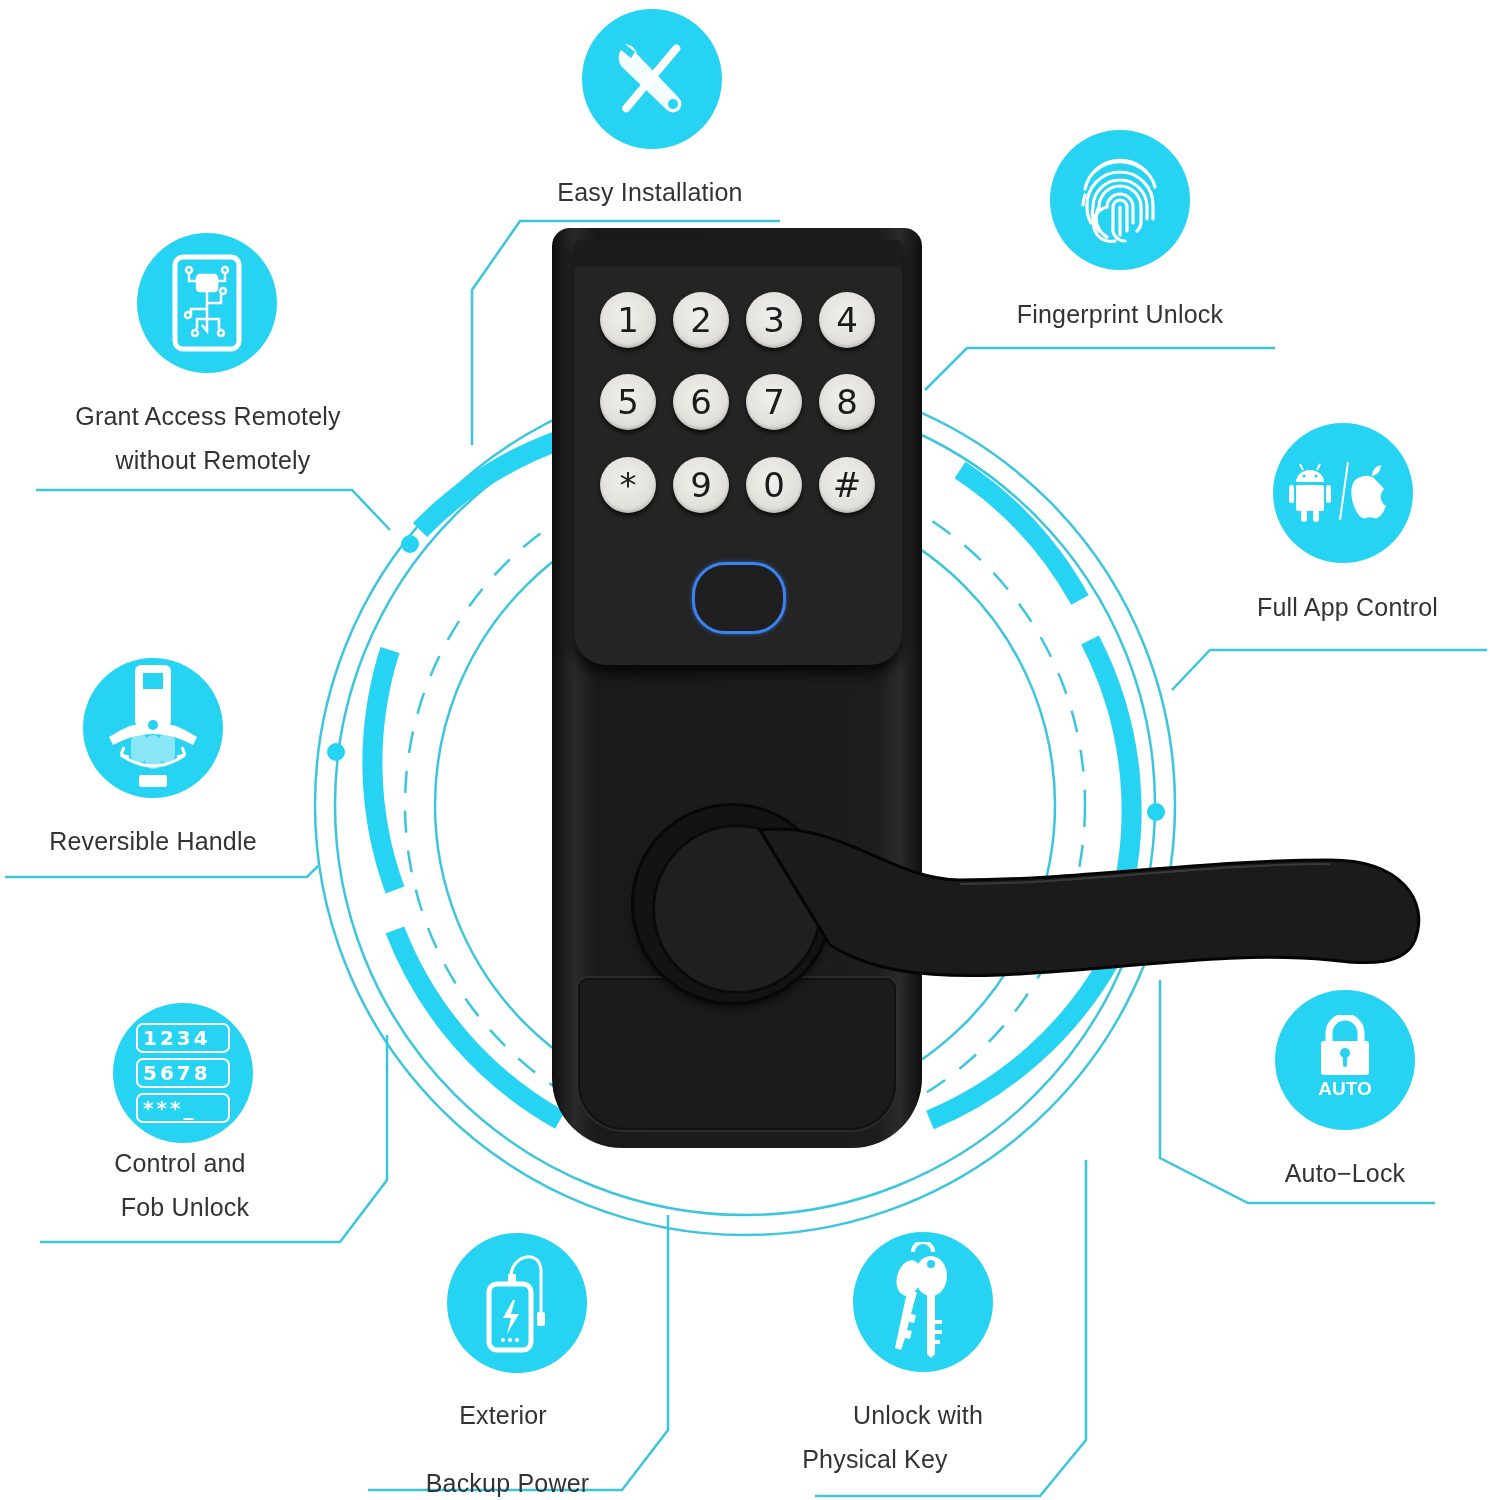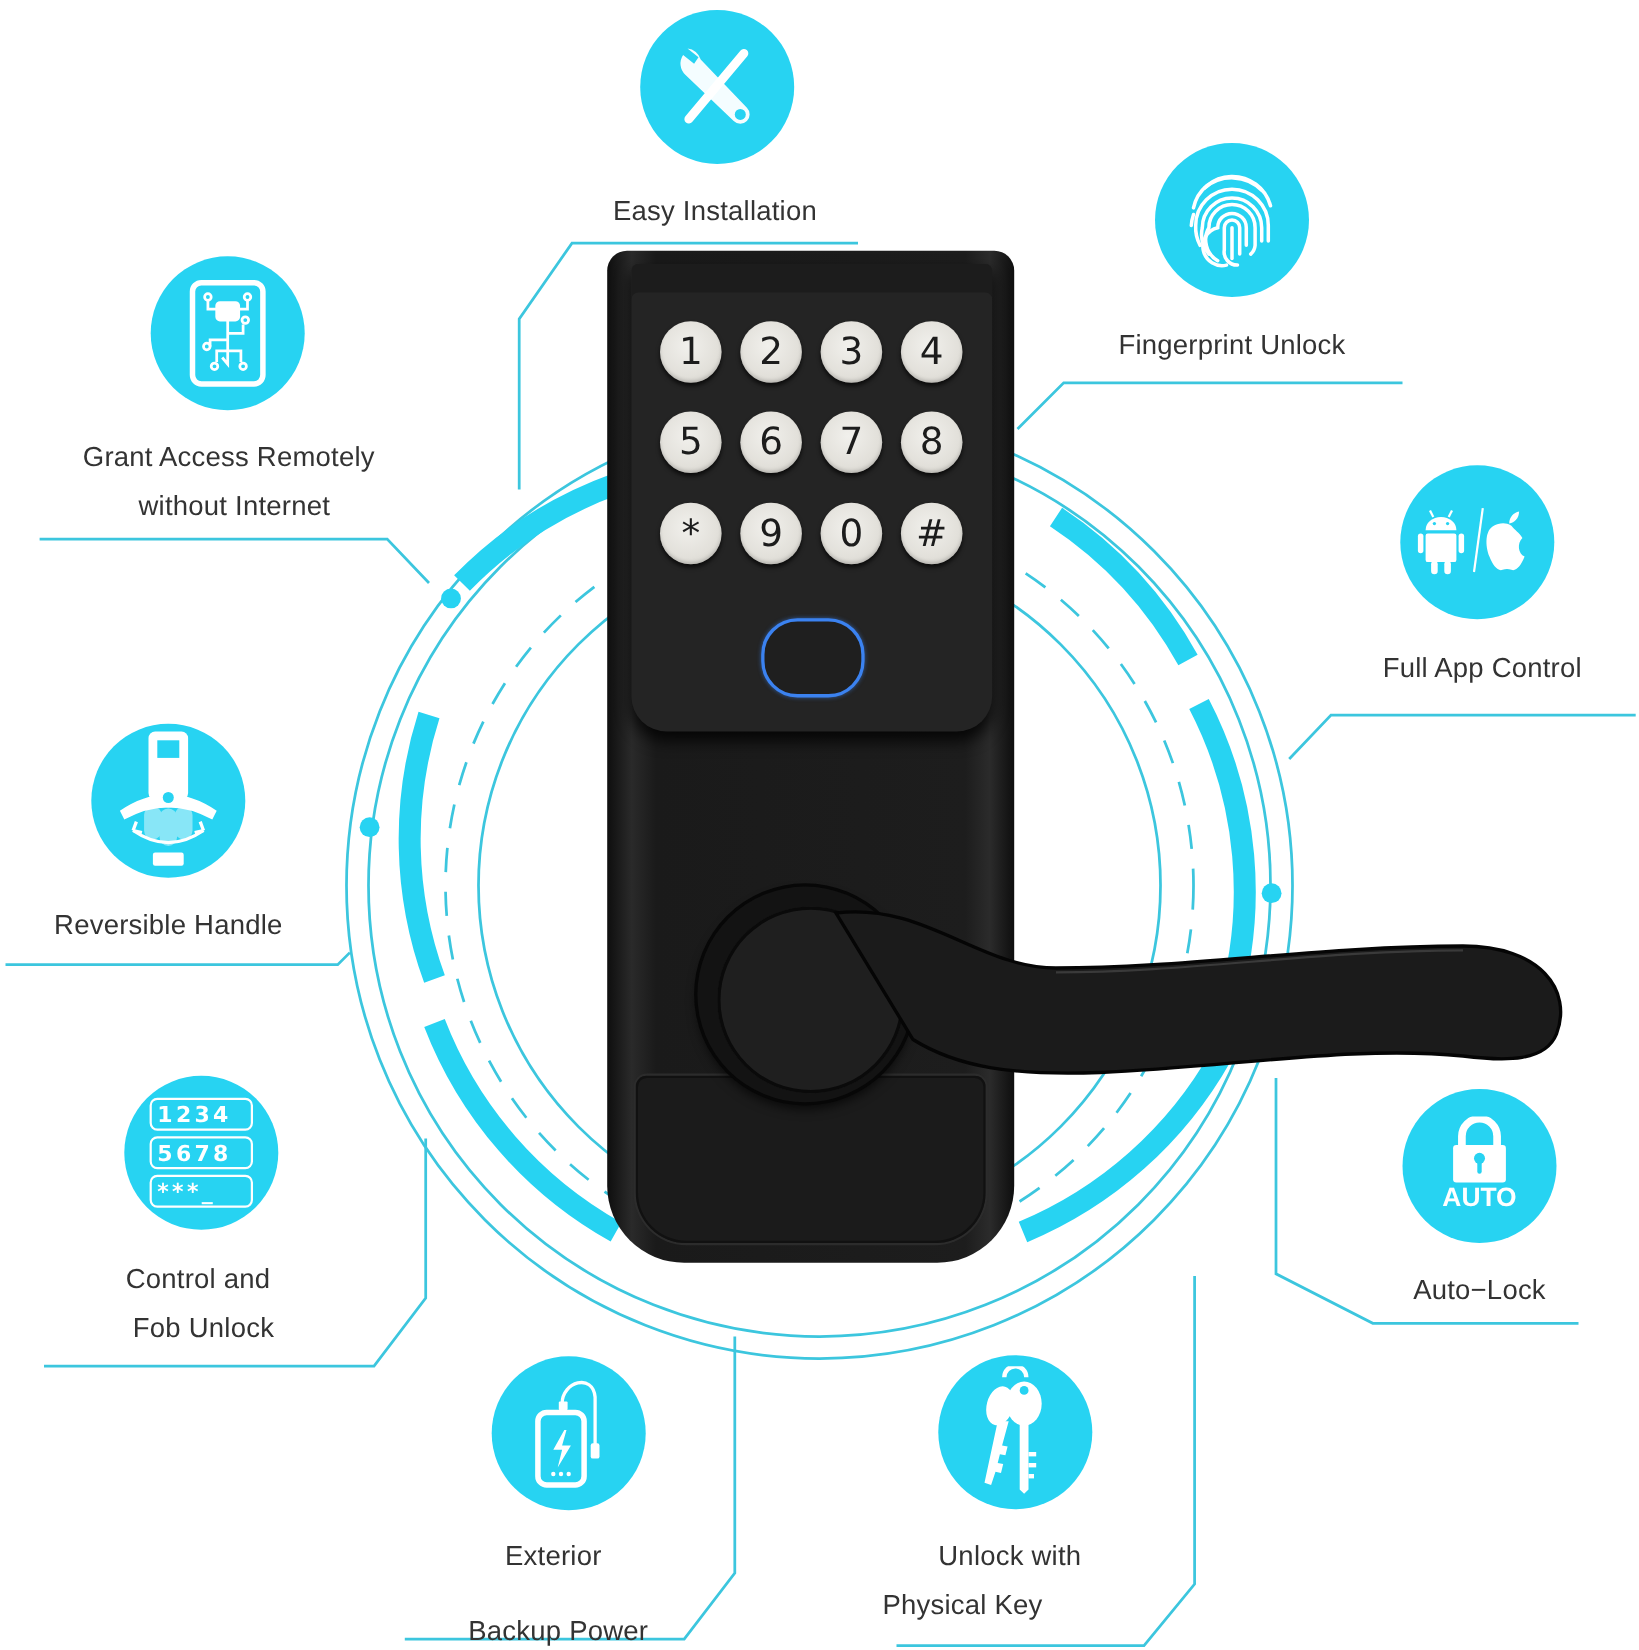--- a/index.html
+++ b/index.html
@@ -110,21 +110,21 @@
           <path d="M36 56 h-16 v6"></path>
             <circle cx="17" cy="62" r="3"></circle>
           <path d="M36 66 h-10 v10"></path>
             <circle cx="24" cy="80" r="3"></circle>
           <path d="M36 66 h12 v10"></path>
             <circle cx="50" cy="80" r="3"></circle>
         </g>
       </svg>
     </div>
     <div class="label" style="left:8px; top:394px; width:400px;">Grant Access Remotely</div>
-    <div class="label" style="left:8px; top:438px; width:410px;">without Internet</div>
+    <div class="label" style="left:8px; top:438px; width:410px;">without Remotely</div>
   </div>
 
   <div class="feature">
     <div class="icon-circle" style="left:1273px; top:423px;">
       <svg width="110" height="70" viewBox="0 0 110 70">
         <g fill="#ffffff">
           <path d="M8 24 a14 12 0 0 1 28 0 z"></path>
           <rect x="8" y="27" width="28" height="26" rx="2"></rect>
           <rect x="1" y="27" width="5" height="18" rx="2.5"></rect>
           <rect x="38" y="27" width="5" height="18" rx="2.5"></rect>
@@ -160,40 +160,40 @@
         <circle cx="50" cy="62" r="5" fill="#27d3f2"></circle>
         <path d="M18 92 q32 22 64 0" fill="none" stroke="#ffffff" stroke-width="3"></path>
         <path d="M18 92 l3 -8 M18 92 l8 2 M82 92 l-3 -8 M82 92 l-8 2" stroke="#ffffff" stroke-width="3" fill="none"></path>
         <rect x="36" y="112" width="28" height="12" rx="2" fill="#ffffff"></rect>
       </svg>
     </div>
     <div class="label" style="left:3px; top:819px; width:300px;">Reversible Handle</div>
   </div>
 
   <div class="feature">
-    <div class="icon-circle" style="left:113px; top:978px;">
+    <div class="icon-circle" style="left:113px; top:1003px;">
       <div style="display:flex; flex-direction:column; gap:5px;">
         <div style="border:2px solid #fff; border-radius:7px; padding:0 5px; color:#fff; font-family:'DejaVu Sans',sans-serif; font-weight:bold; font-size:20px; letter-spacing:3px; line-height:26px; width:80px;">1234</div>
         <div style="border:2px solid #fff; border-radius:7px; padding:0 5px; color:#fff; font-family:'DejaVu Sans',sans-serif; font-weight:bold; font-size:20px; letter-spacing:3px; line-height:26px; width:80px;">5678</div>
         <div style="border:2px solid #fff; border-radius:7px; padding:0 5px; color:#fff; font-family:'DejaVu Sans',sans-serif; font-weight:bold; font-size:20px; letter-spacing:3px; line-height:26px; width:80px;">***_</div>
       </div>
     </div>
     <div class="label" style="left:40px; top:1141px; width:280px;">Control and</div>
     <div class="label" style="left:40px; top:1185px; width:290px;">Fob Unlock</div>
   </div>
 
   <div class="feature">
     <div class="icon-circle" style="left:1275px; top:990px; flex-direction:column;">
       <svg width="52" height="62" viewBox="0 0 52 62" style="margin-top:-6px;">
         <path d="M10 28 v-10 a16 16 0 0 1 32 0 v10" fill="none" stroke="#ffffff" stroke-width="7"></path>
         <rect x="2" y="26" width="48" height="34" rx="3" fill="#ffffff"></rect>
         <circle cx="26" cy="38" r="5" fill="#27d3f2"></circle>
         <rect x="24" y="40" width="4" height="12" rx="2" fill="#27d3f2"></rect>
       </svg>
-      <div style="color:#fff; font-weight:bold; font-size:24px; line-height:20px; margin-top:2px;">AUTO</div>
+      <div style="color:#fff; font-weight:bold; font-size:19px; line-height:20px; margin-top:2px;">AUTO</div>
     </div>
     <div class="label" style="left:1240px; top:1151px; width:210px;">Auto−Lock</div>
   </div>
 
   <div class="feature">
     <div class="icon-circle" style="left:447px; top:1233px;">
       <svg width="80" height="110" viewBox="0 0 80 110">
         <rect x="12" y="36" width="42" height="66" rx="8" fill="none" stroke="#ffffff" stroke-width="5"></rect>
         <path d="M36 52 l-10 18 h8 l-4 16 l12 -20 h-8 l4 -14 z" fill="#ffffff"></path>
         <g fill="#ffffff">

